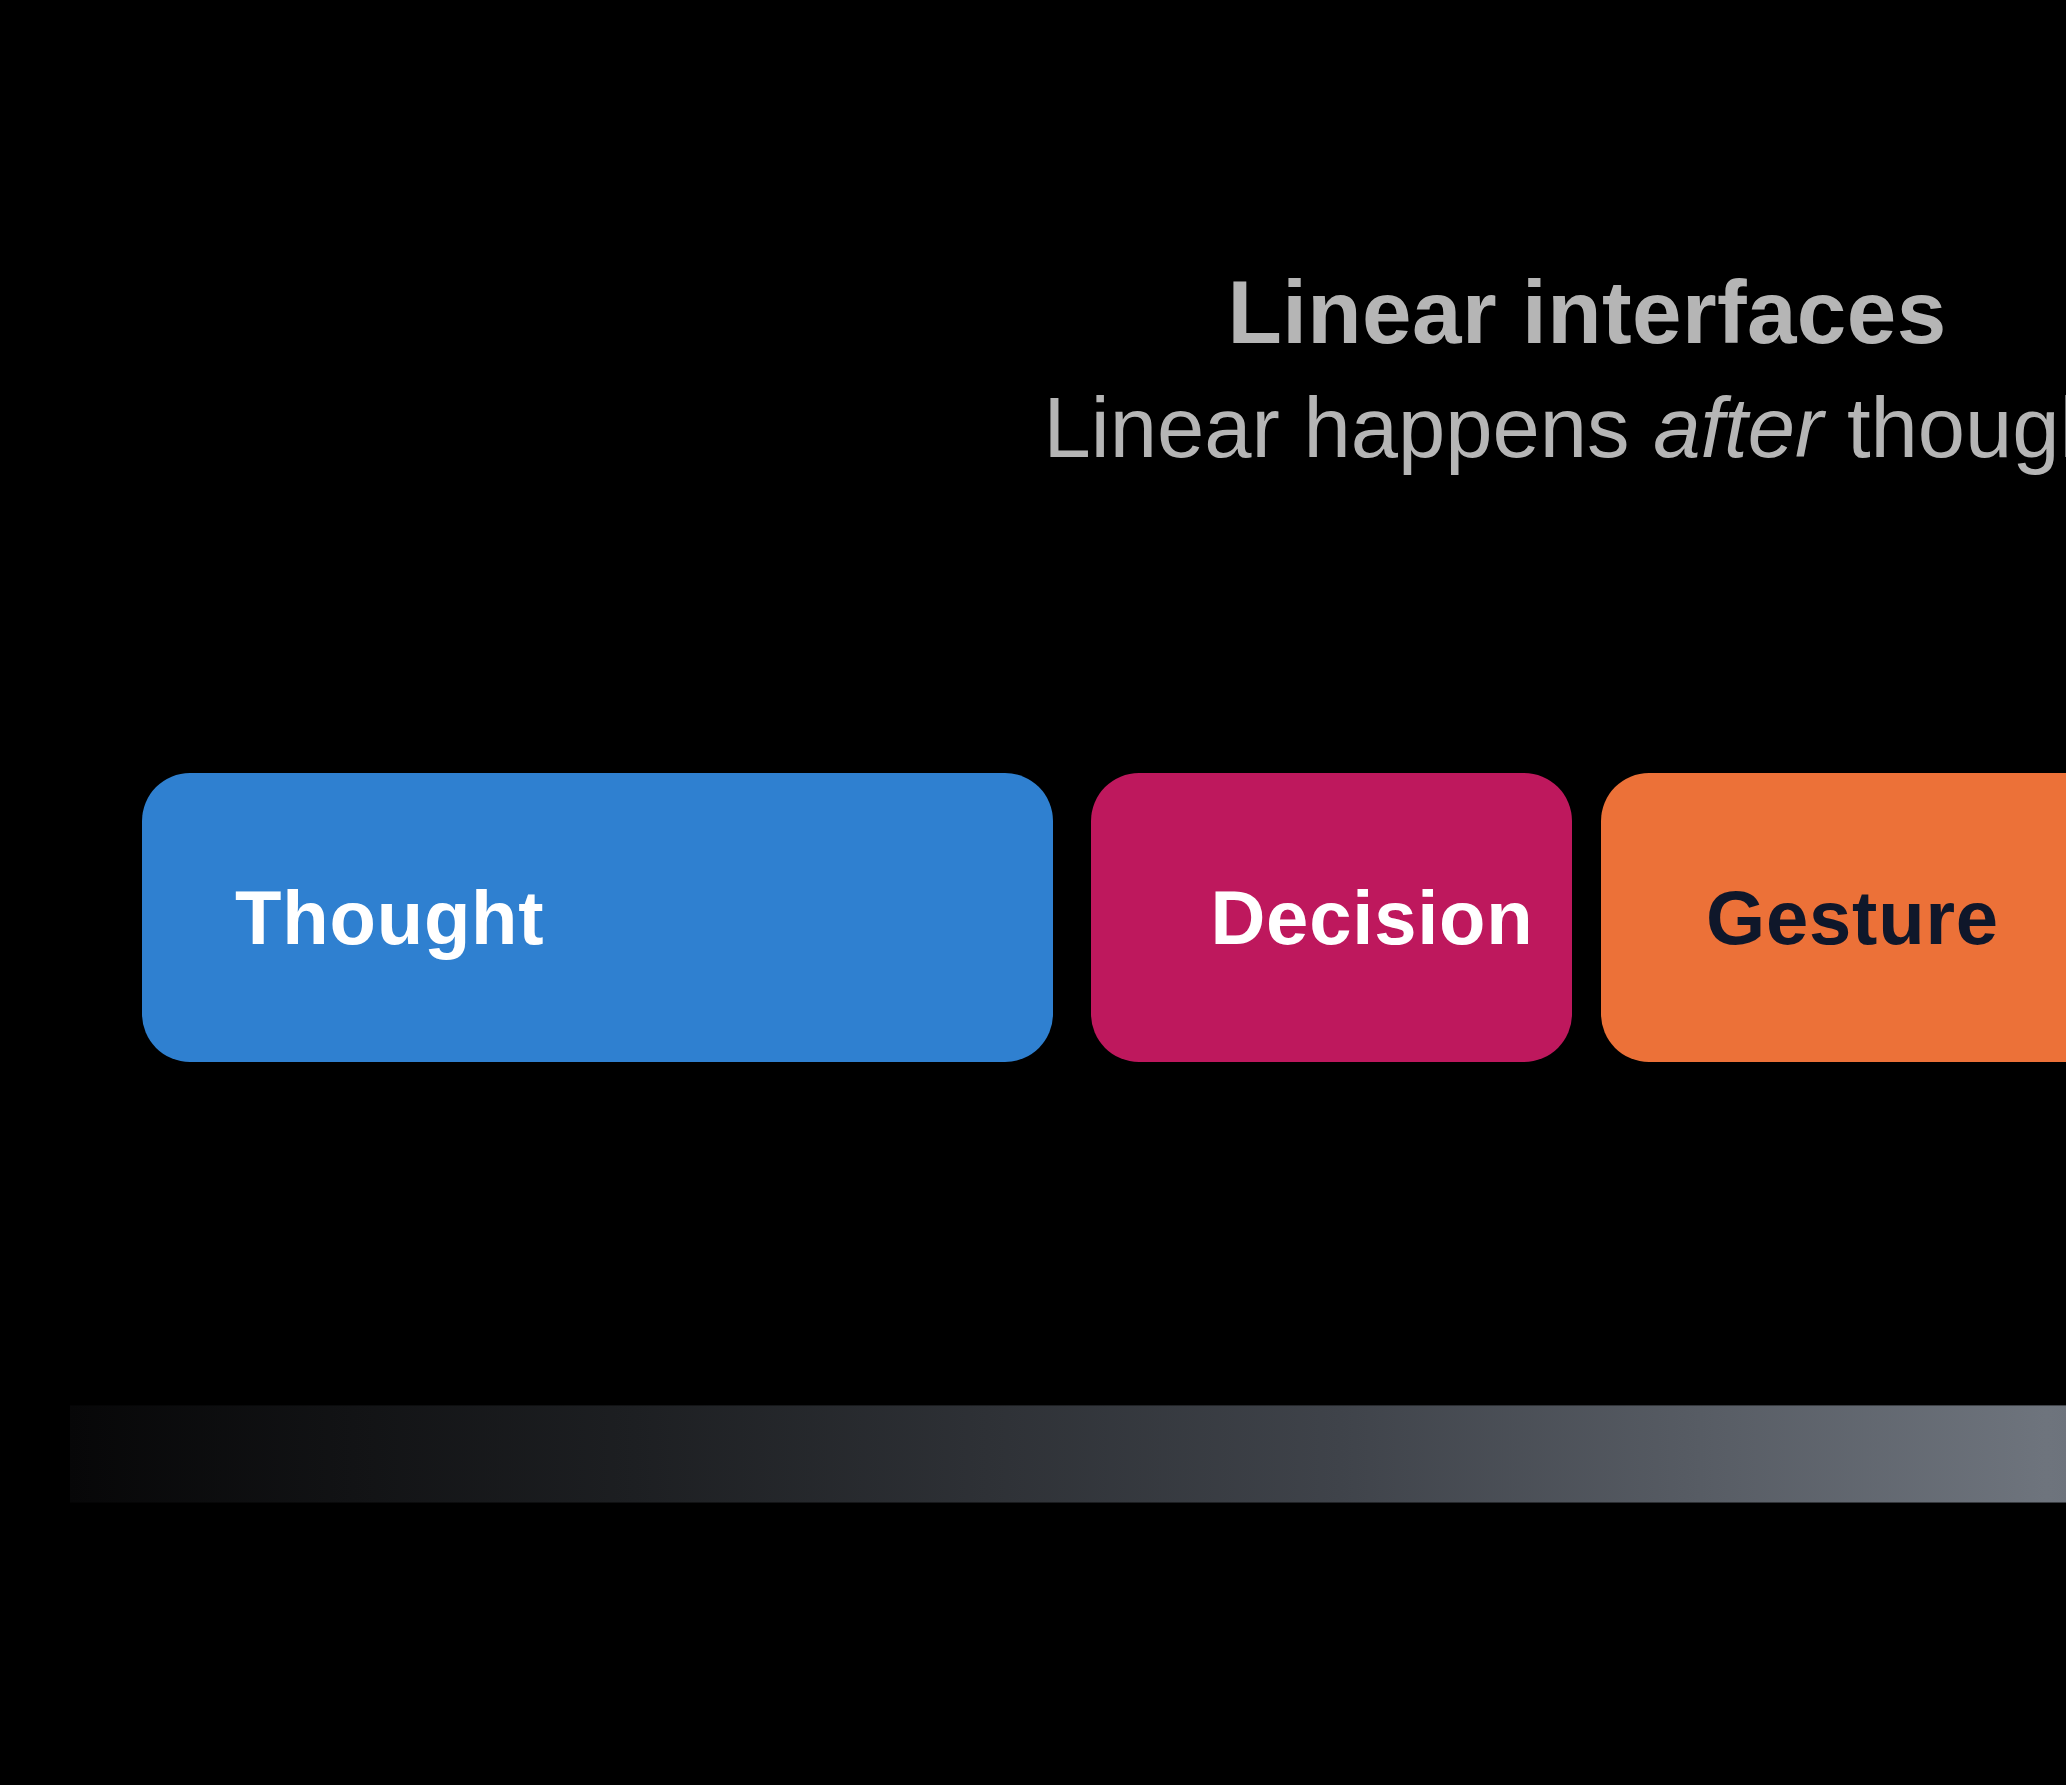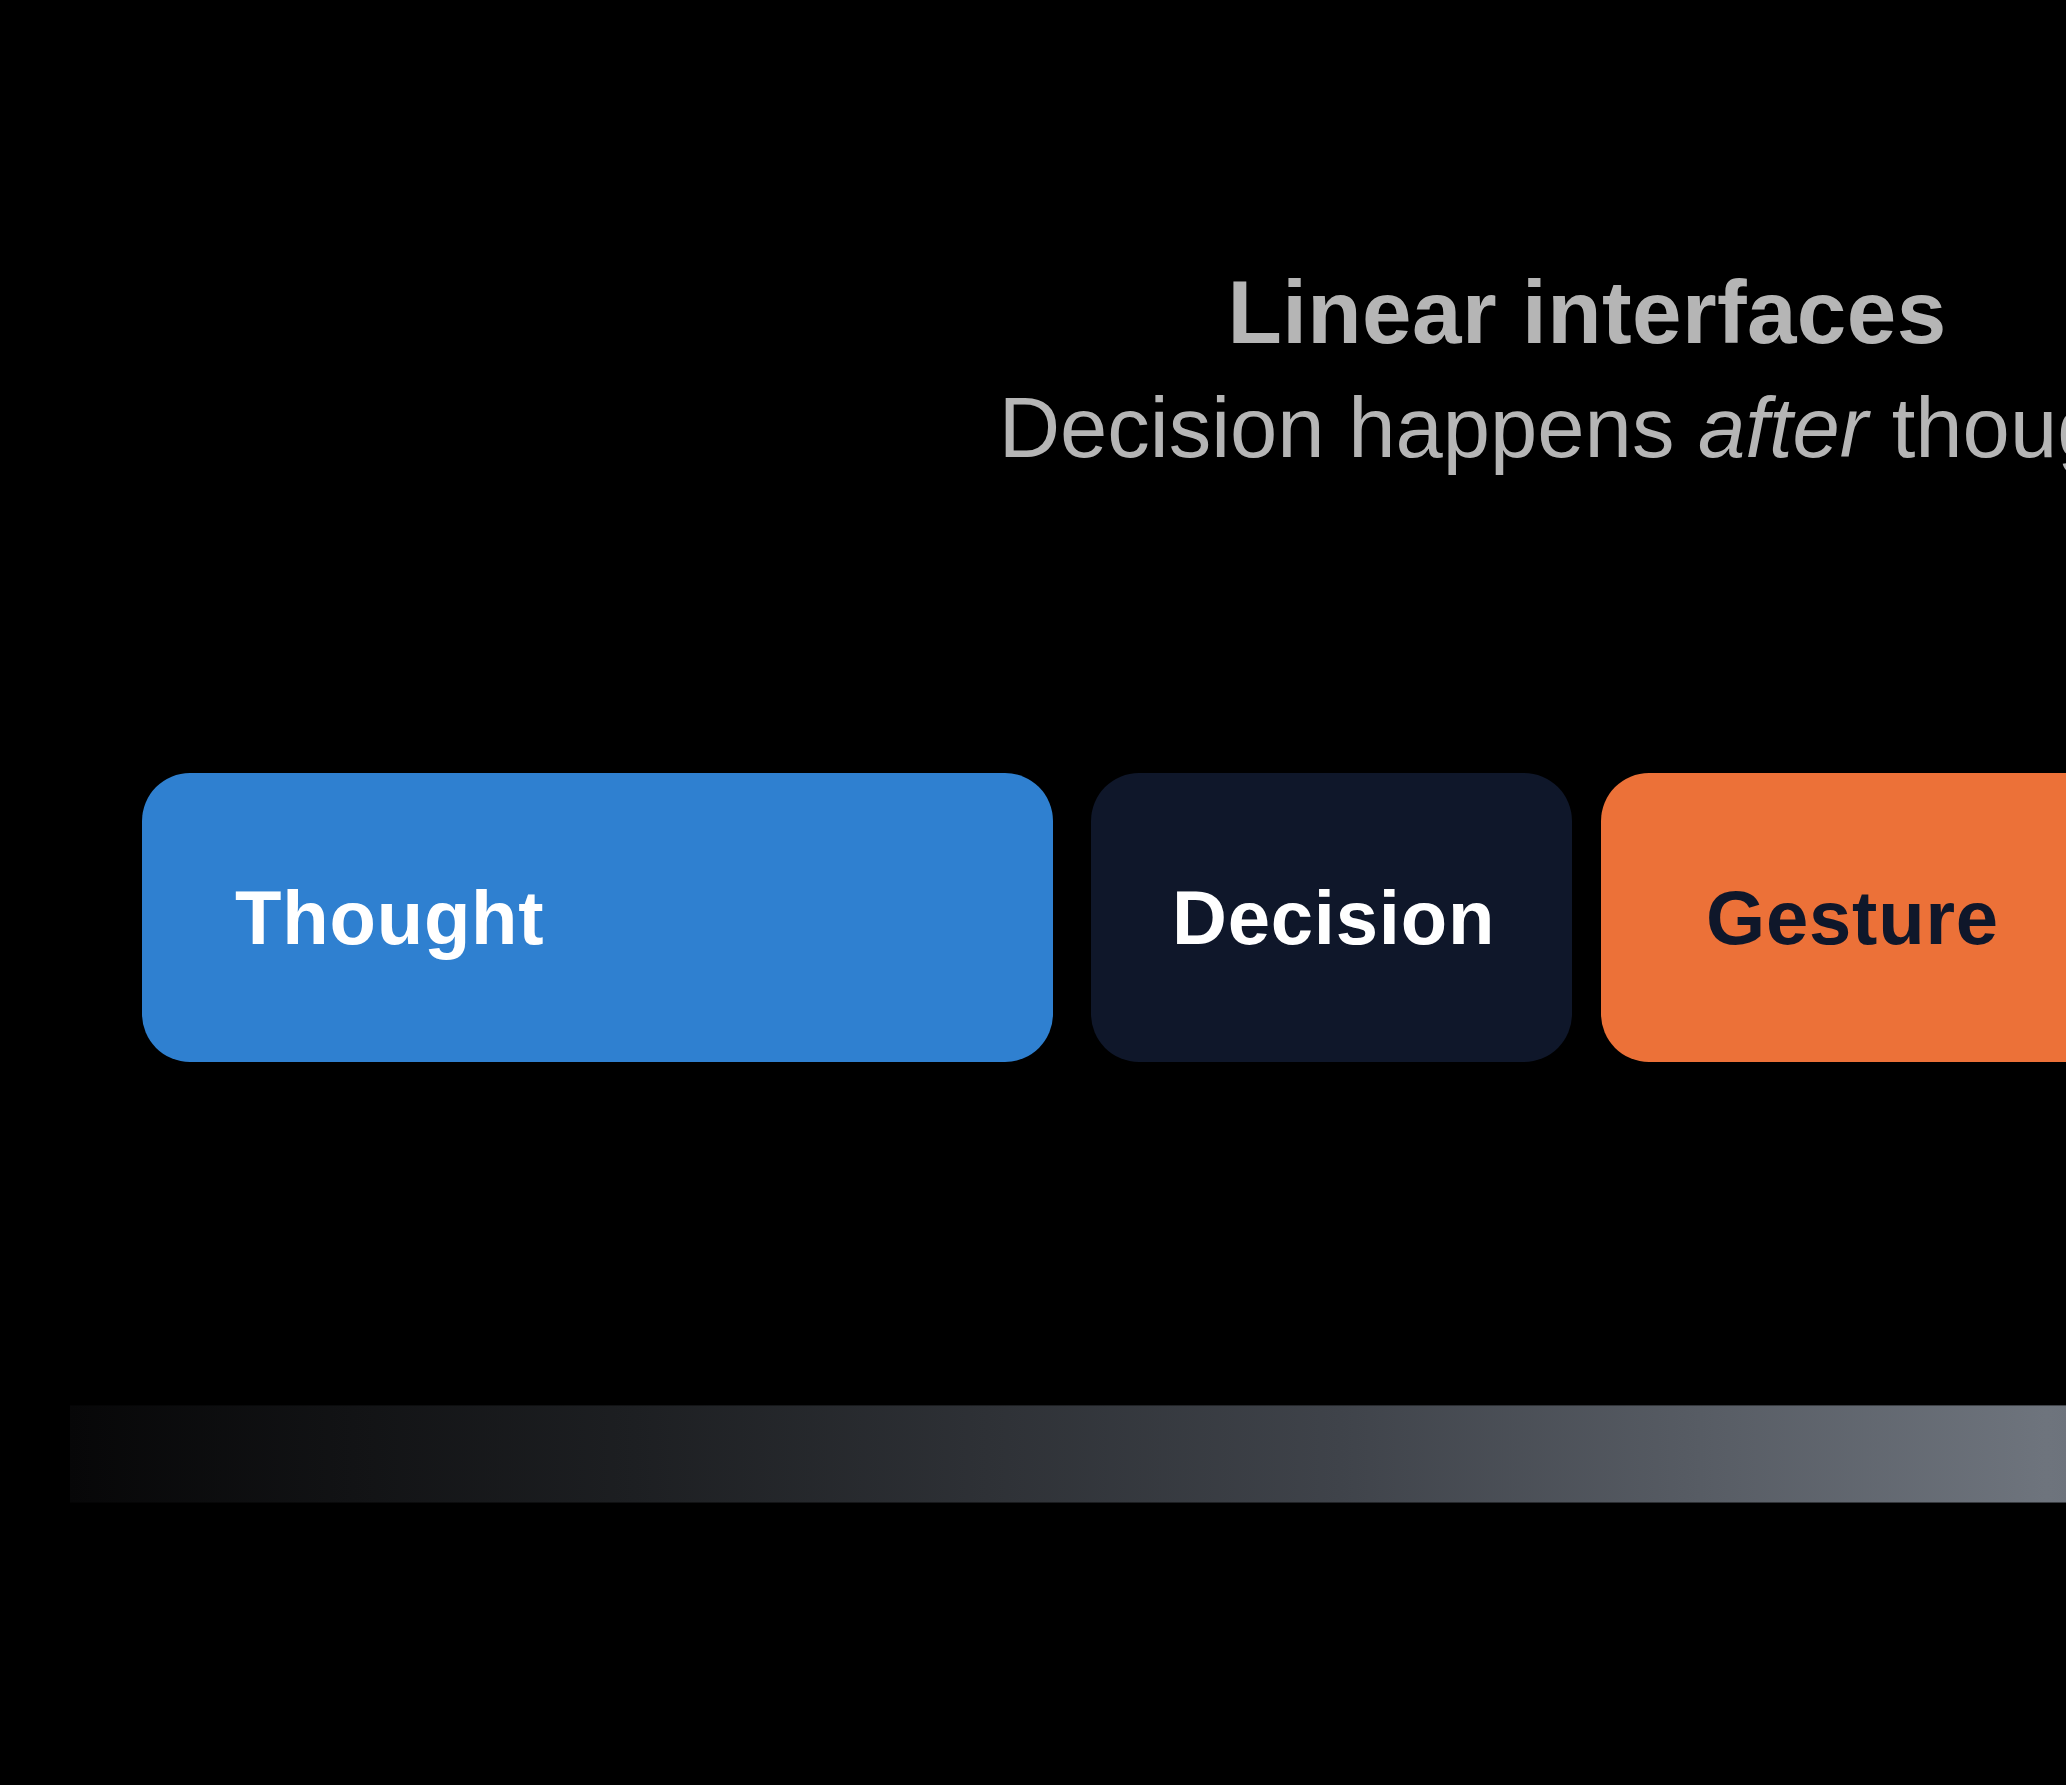--- a/index.html
+++ b/index.html
@@ -66,27 +66,27 @@
     height: 182px;
   }
 </style>
 </head>
 <body>
 
 <div class="slide" style="background: rgb(0, 0, 0);">
 
   <div class="title-line title" style="color: rgb(181, 181, 181);">Linear interfaces</div>
 
-  <div class="title-line subtitle" style="color: rgb(181, 181, 181);"><span>Decision happens </span><span class="em">after</span><span> thought</span></div>
+  <div class="title-line subtitle" style="color: rgb(181, 181, 181);"><span>Linear happens </span><span class="em">after</span><span> thought</span></div>
 
   <div class="stage-box" id="box-thought" style="background: rgb(47, 128, 208);">
     <span class="stage-label" style="color: rgb(255, 255, 255);">Thought</span>
   </div>
 
-  <div class="stage-box" id="box-decision" style="background: #0f172a;">
+  <div class="stage-box" id="box-decision" style="background: #be185d; justify-content: center;">
     <span class="stage-label" style="color: rgb(255, 255, 255);">Decision</span>
   </div>
 
   <div class="stage-box" id="box-gesture" style="background: rgb(236, 113, 56);">
     <span class="stage-label" style="color: #0f172a;">Gesture</span>
   </div>
 
   <svg class="arrow-wrap" viewBox="0 0 7100 440" width="2934" height="182" xmlns="http://www.w3.org/2000/svg">
     <defs>
       <linearGradient id="arrow-gradient" x1="0" y1="0" x2="1" y2="0">

